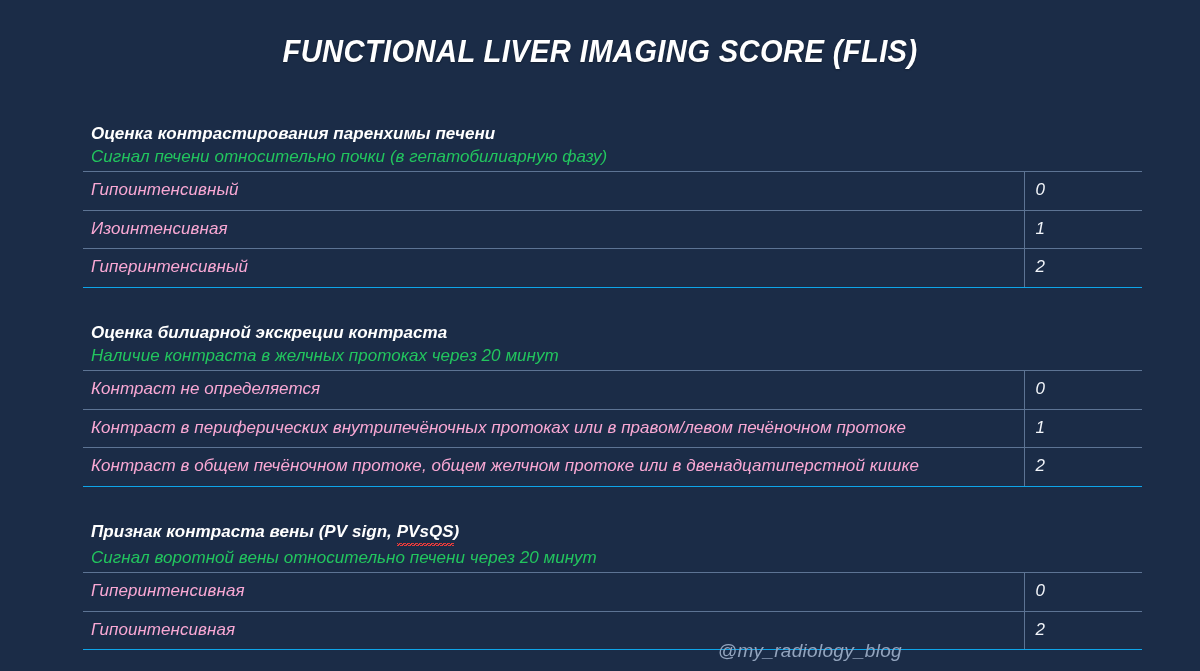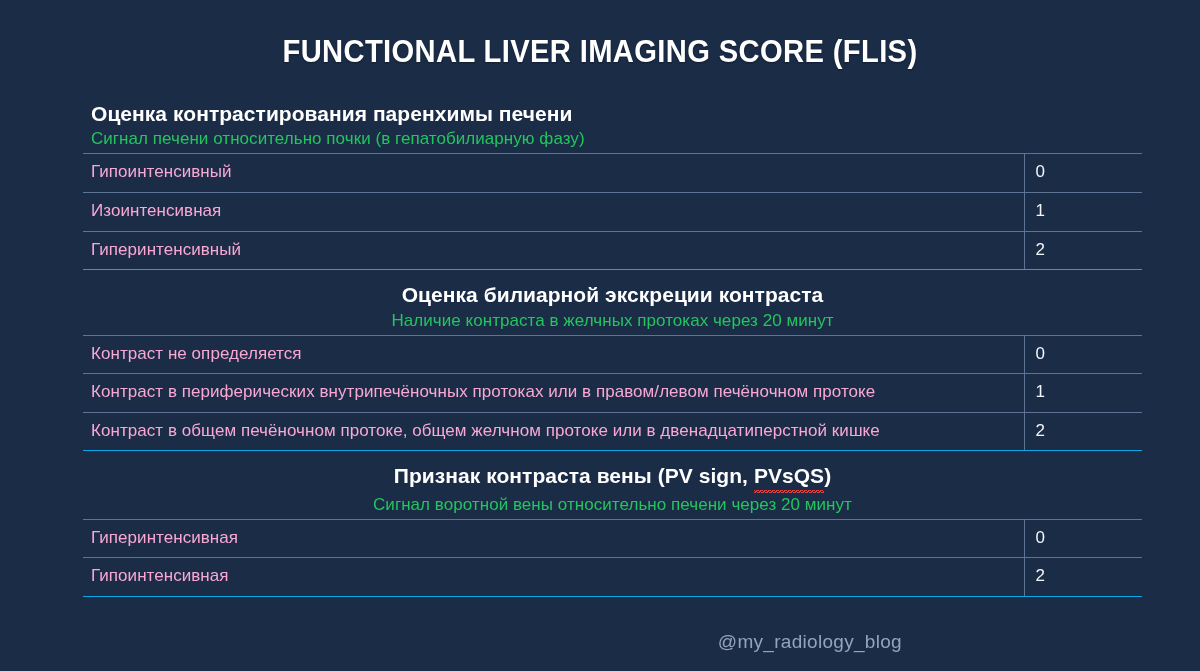--- a/index.html
+++ b/index.html
@@ -16,20 +16,21 @@
     font-family: "Liberation Sans", "DejaVu Sans", sans-serif;
     color: #f2f5fa;
     -webkit-font-smoothing: antialiased;
   }
 
   .slide {
     position: relative;
     width: 960px;
     height: 671px;
     background: #1b2c47;
+    font-style: italic;
   }
 
   
   .slide-title {
     position: absolute;
     left: 0;
     top: 34px;
     width: 1200px;
     text-align: center;
     font-size: 31px;
@@ -61,25 +62,26 @@
 
   
   tr.section-row td {
     padding: 6px 8px 3px 8px;
     border: 0;
     vertical-align: bottom;
   }
 
   .sec-title {
     display: block;
-    font-size: 21px;
+    font-size: 17px;
     font-weight: 700;
     line-height: 1.30;
     color: #ffffff;
     letter-spacing: 0.05px;
+    margin-top: 23px;
   }
 
   .sec-sub {
     display: block;
     font-size: 17px;
     font-weight: 400;
     line-height: 1.30;
     color: #22c55e;
     letter-spacing: 0.05px;
     padding-top: 1px;
@@ -124,28 +126,27 @@
   }
 
   
   tr.last-row td {
     border-bottom: 1px solid #0ea5e9;
   }
 
   
   tr.section-row.after-block td {
     padding-top: 11px;
-    text-align: center;
   }
 
   
   .watermark {
     position: absolute;
     right: 58px;
-    bottom: 18px;
+    bottom: 9px;
     font-size: 19px;
     font-weight: 400;
     color: #93a4bd;
     letter-spacing: 0.3px;
     font-family: "Liberation Sans", "DejaVu Sans", sans-serif;
   }
 </style>
 </head>
 <body>
 

